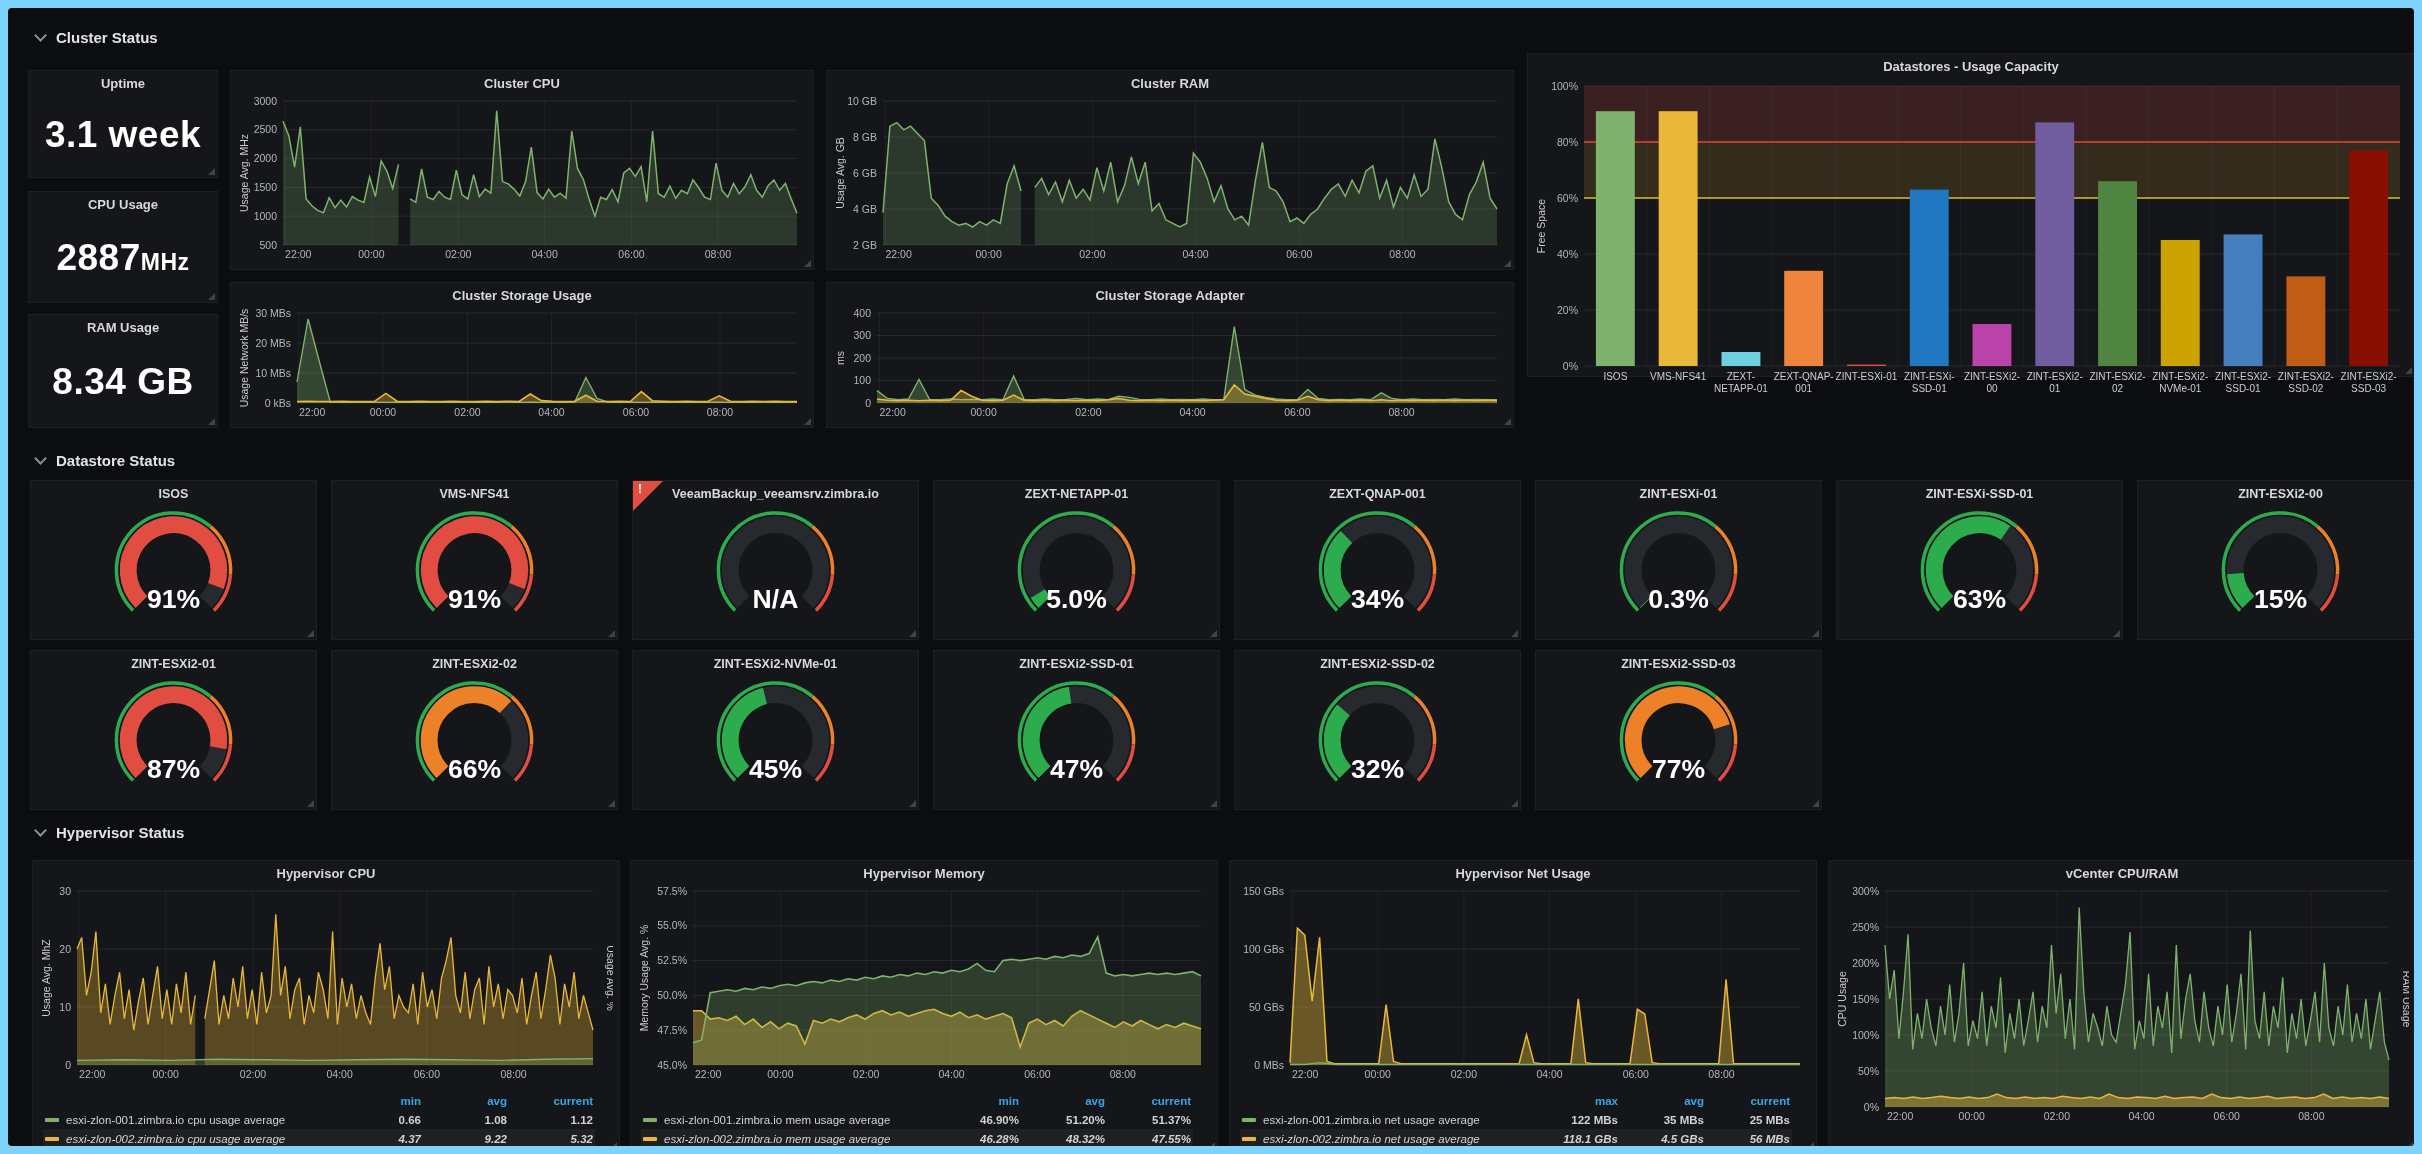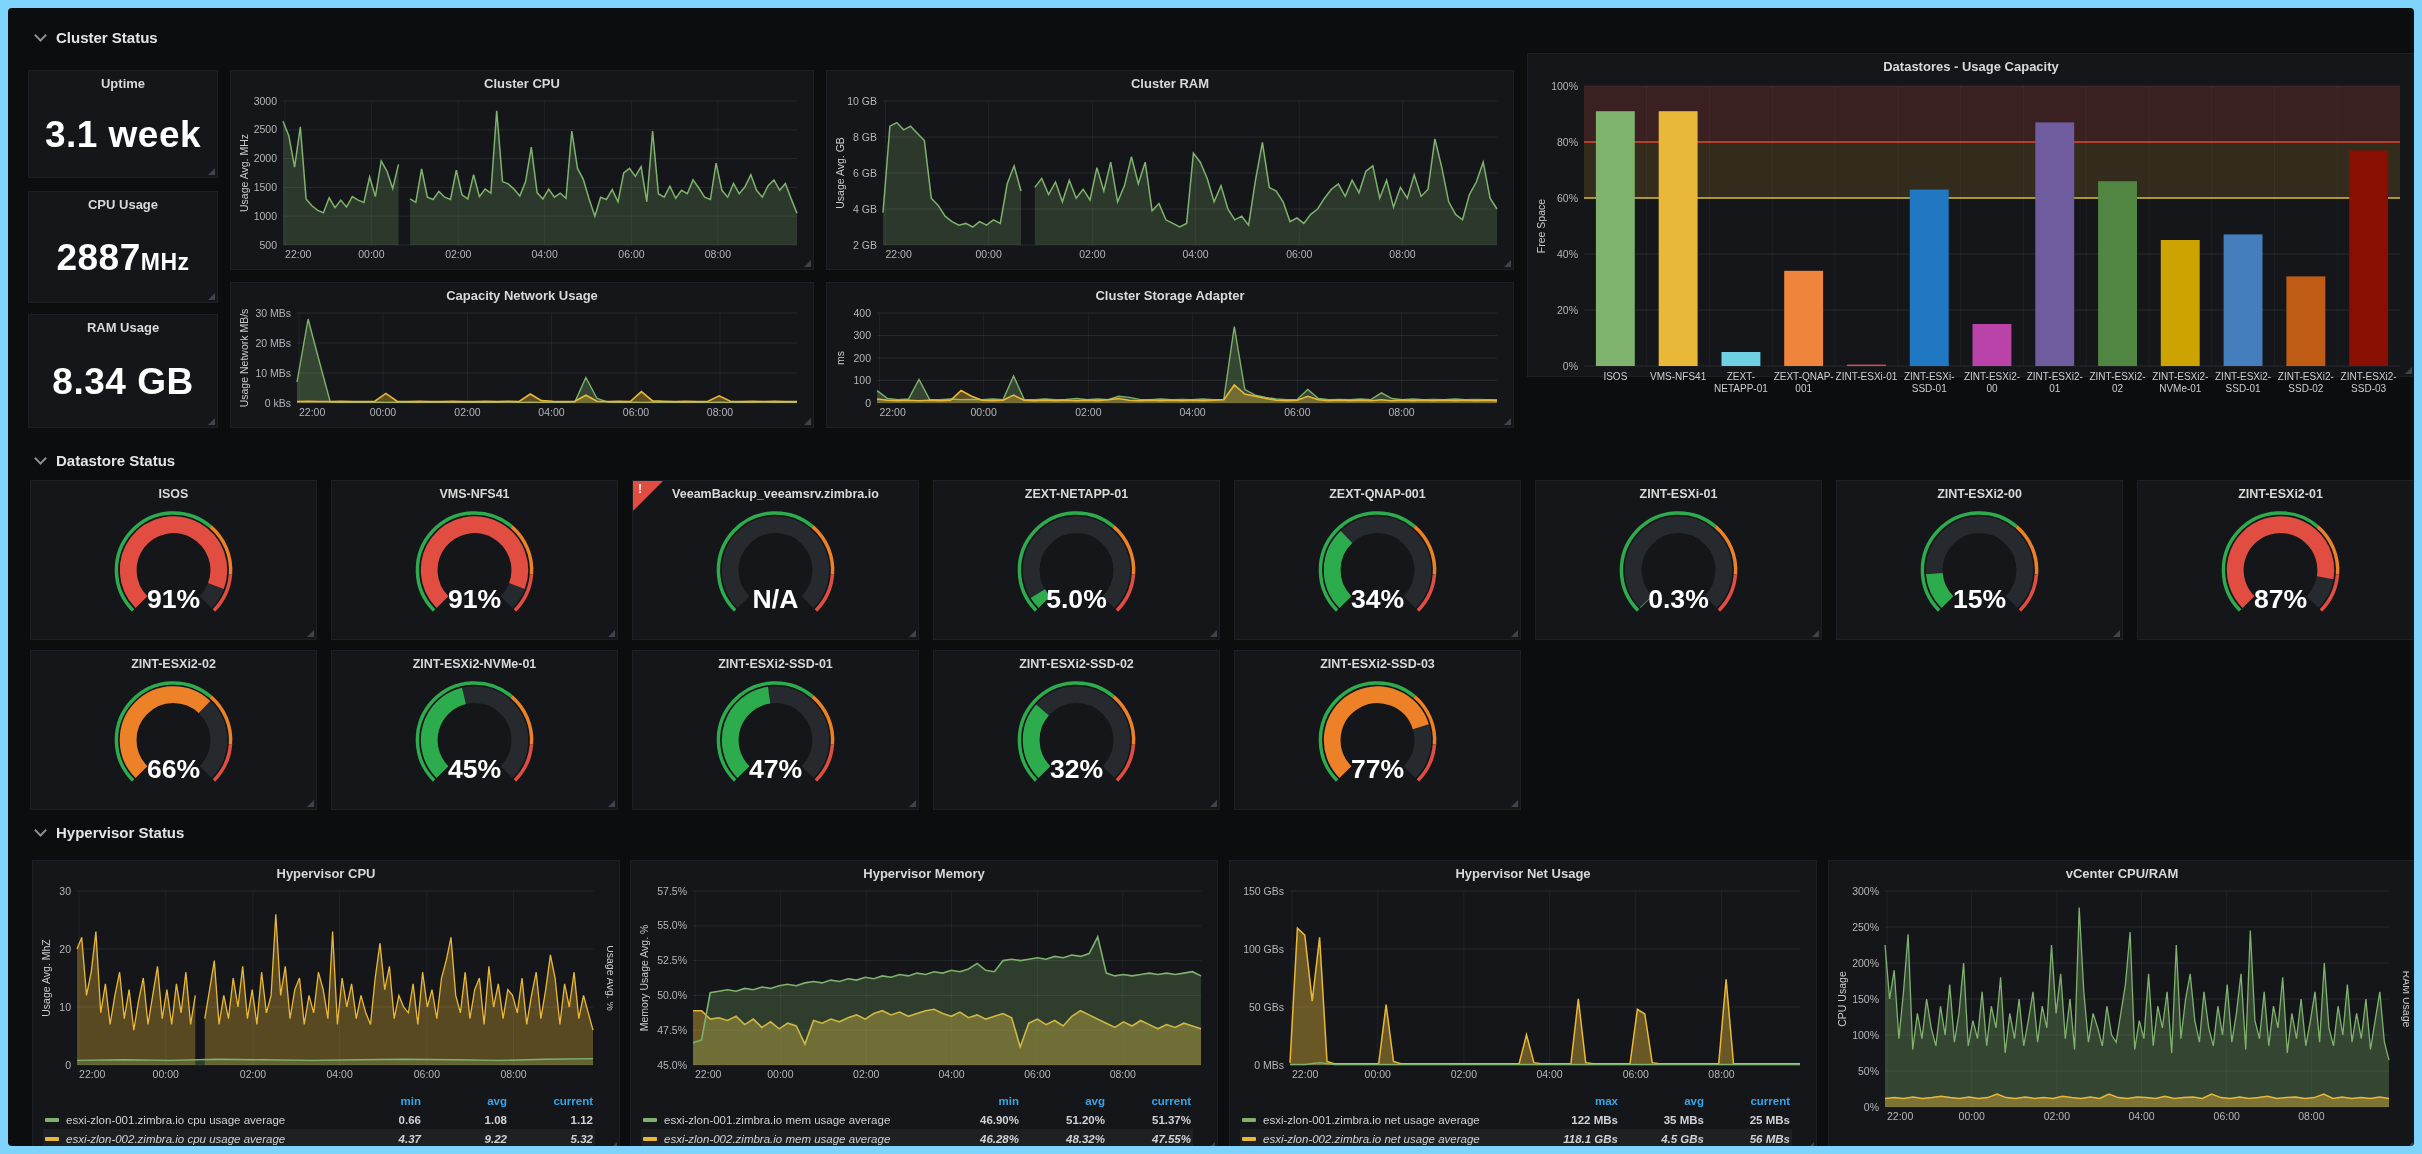--- a/index.html
+++ b/index.html
@@ -97,21 +97,21 @@
             <text x="40" y="38.3" text-anchor="end" class="tick">2500</text>
             <text x="40" y="9.5" text-anchor="end" class="tick">3000</text>
             <text transform="translate(11,78) rotate(-90)" text-anchor="middle" class="axlab">Usage Avg. MHz</text>
             <path d="M46.0 26.2 L51.8 40.6 L57.6 72.2 L63.3 31.9 L69.1 103.9 L74.9 110.8 L80.7 115.4 L86.4 117.7 L92.2 102.8 L98.0 112.6 L103.8 105.1 L109.5 112.0 L115.3 101.6 L121.1 105.1 L126.9 107.4 L132.6 82.0 L138.4 101.6 L144.2 65.9 L150.0 76.3 L155.7 93.6 L161.5 69.4 L161.5 150 L46.0 150 Z" fill="#7eb26d" fill-opacity="0.22" stroke="none"></path>
             <path d="M46.0 26.2 L51.8 40.6 L57.6 72.2 L63.3 31.9 L69.1 103.9 L74.9 110.8 L80.7 115.4 L86.4 117.7 L92.2 102.8 L98.0 112.6 L103.8 105.1 L109.5 112.0 L115.3 101.6 L121.1 105.1 L126.9 107.4 L132.6 82.0 L138.4 101.6 L144.2 65.9 L150.0 76.3 L155.7 93.6 L161.5 69.4 " fill="none" stroke="#7eb26d" stroke-width="1.5"></path>
             <path d="M173.1 103.9 L178.8 107.4 L184.6 74.0 L190.4 102.2 L196.2 104.5 L201.9 96.4 L207.7 102.2 L213.5 104.5 L219.3 75.1 L225.0 99.9 L230.8 103.9 L236.6 79.7 L242.4 101.6 L248.1 94.1 L253.9 98.2 L259.7 15.8 L265.5 86.6 L271.2 88.9 L277.0 94.1 L282.8 101.0 L288.6 86.6 L294.3 52.1 L300.1 97.6 L305.9 103.9 L311.7 94.1 L317.4 102.2 L323.2 98.2 L329.0 103.3 L334.8 36.0 L340.5 73.4 L346.3 84.3 L352.1 103.9 L357.9 121.2 L363.6 102.2 L369.4 104.5 L375.2 94.7 L381.0 106.8 L386.7 78.0 L392.5 73.4 L398.3 81.5 L404.1 71.7 L409.8 106.8 L415.6 36.0 L421.4 98.7 L427.2 102.2 L432.9 91.2 L438.7 103.3 L444.5 95.3 L450.3 98.7 L456.0 84.9 L461.8 93.0 L467.6 102.2 L473.4 104.5 L479.1 68.2 L484.9 95.3 L490.7 102.2 L496.5 88.4 L502.2 98.7 L508.0 91.8 L513.8 79.7 L519.6 95.3 L525.3 102.2 L531.1 90.7 L536.9 84.9 L542.7 95.3 L548.4 88.4 L554.2 103.9 L560.0 118.3 L560.0 150 L173.1 150 Z" fill="#7eb26d" fill-opacity="0.22" stroke="none"></path>
             <path d="M173.1 103.9 L178.8 107.4 L184.6 74.0 L190.4 102.2 L196.2 104.5 L201.9 96.4 L207.7 102.2 L213.5 104.5 L219.3 75.1 L225.0 99.9 L230.8 103.9 L236.6 79.7 L242.4 101.6 L248.1 94.1 L253.9 98.2 L259.7 15.8 L265.5 86.6 L271.2 88.9 L277.0 94.1 L282.8 101.0 L288.6 86.6 L294.3 52.1 L300.1 97.6 L305.9 103.9 L311.7 94.1 L317.4 102.2 L323.2 98.2 L329.0 103.3 L334.8 36.0 L340.5 73.4 L346.3 84.3 L352.1 103.9 L357.9 121.2 L363.6 102.2 L369.4 104.5 L375.2 94.7 L381.0 106.8 L386.7 78.0 L392.5 73.4 L398.3 81.5 L404.1 71.7 L409.8 106.8 L415.6 36.0 L421.4 98.7 L427.2 102.2 L432.9 91.2 L438.7 103.3 L444.5 95.3 L450.3 98.7 L456.0 84.9 L461.8 93.0 L467.6 102.2 L473.4 104.5 L479.1 68.2 L484.9 95.3 L490.7 102.2 L496.5 88.4 L502.2 98.7 L508.0 91.8 L513.8 79.7 L519.6 95.3 L525.3 102.2 L531.1 90.7 L536.9 84.9 L542.7 95.3 L548.4 88.4 L554.2 103.9 L560.0 118.3 " fill="none" stroke="#7eb26d" stroke-width="1.5"></path>
           </svg></div>
   </div>
   <div class="panel" style="left:222px;top:274px;width:584px;height:146px;">
-    <div class="ptitle">Capacity Network Usage</div>
+    <div class="ptitle">Cluster Storage Usage</div>
     <div class="chart"><svg width="570" height="114">
             <g>
               <line x1="62" y1="6" x2="62" y2="96" stroke="rgba(255,255,255,0.055)"></line>
               <line x1="146" y1="6" x2="146" y2="96" stroke="rgba(255,255,255,0.055)"></line>
               <line x1="230.5" y1="6" x2="230.5" y2="96" stroke="rgba(255,255,255,0.055)"></line>
               <line x1="314.5" y1="6" x2="314.5" y2="96" stroke="rgba(255,255,255,0.055)"></line>
               <line x1="399" y1="6" x2="399" y2="96" stroke="rgba(255,255,255,0.055)"></line>
               <line x1="483" y1="6" x2="483" y2="96" stroke="rgba(255,255,255,0.055)"></line>
               <line x1="60" y1="96" x2="560" y2="96" stroke="rgba(255,255,255,0.08)"></line>
               <line x1="60" y1="66" x2="560" y2="66" stroke="rgba(255,255,255,0.08)"></line>
@@ -342,20 +342,31 @@
           <svg class="gsvg" viewBox="0 0 170 134" width="100%" height="132">
             <path d="M 43.99 107.01 A 58 58 0 0 1 122.67 21.90" stroke="#2dac4e" stroke-width="3.5" fill="none"></path>
             <path d="M 122.67 21.90 A 58 58 0 0 1 142.82 70.55" stroke="#ed8128" stroke-width="3.5" fill="none"></path>
             <path d="M 142.82 70.55 A 58 58 0 0 1 126.01 107.01" stroke="#e24d42" stroke-width="3.5" fill="none"></path>
             <path d="M 52.47 98.53 A 46 46 0 1 1 117.53 98.53" stroke="#26292e" stroke-width="17" fill="none"></path>
             <path d="M 52.47 98.53 A 46 46 0 0 1 52.02 98.06" stroke="#2dac4e" stroke-width="17" fill="none"></path>
             <text x="85" y="105" text-anchor="middle" class="gval">0.3%</text>
           </svg>
         </div>
         <div class="gpanel">
+          <div class="gauge-title">ZINT-ESXi-SSD-01</div>
+          <svg class="gsvg" viewBox="0 0 170 134" width="100%" height="132">
+            <path d="M 43.99 107.01 A 58 58 0 0 1 122.67 21.90" stroke="#2dac4e" stroke-width="3.5" fill="none"></path>
+            <path d="M 122.67 21.90 A 58 58 0 0 1 142.82 70.55" stroke="#ed8128" stroke-width="3.5" fill="none"></path>
+            <path d="M 142.82 70.55 A 58 58 0 0 1 126.01 107.01" stroke="#e24d42" stroke-width="3.5" fill="none"></path>
+            <path d="M 52.47 98.53 A 46 46 0 1 1 117.53 98.53" stroke="#26292e" stroke-width="17" fill="none"></path>
+            <path d="M 52.47 98.53 A 46 46 0 0 1 111.45 28.37" stroke="#2dac4e" stroke-width="17" fill="none"></path>
+            <text x="85" y="105" text-anchor="middle" class="gval">63%</text>
+          </svg>
+        </div>
+        <div class="gpanel">
           <div class="gauge-title">ZINT-ESXi2-00</div>
           <svg class="gsvg" viewBox="0 0 170 134" width="100%" height="132">
             <path d="M 43.99 107.01 A 58 58 0 0 1 122.67 21.90" stroke="#2dac4e" stroke-width="3.5" fill="none"></path>
             <path d="M 122.67 21.90 A 58 58 0 0 1 142.82 70.55" stroke="#ed8128" stroke-width="3.5" fill="none"></path>
             <path d="M 142.82 70.55 A 58 58 0 0 1 126.01 107.01" stroke="#e24d42" stroke-width="3.5" fill="none"></path>
             <path d="M 52.47 98.53 A 46 46 0 1 1 117.53 98.53" stroke="#26292e" stroke-width="17" fill="none"></path>
             <path d="M 52.47 98.53 A 46 46 0 0 1 39.14 69.61" stroke="#2dac4e" stroke-width="17" fill="none"></path>
             <text x="85" y="105" text-anchor="middle" class="gval">15%</text>
           </svg>
         </div>

